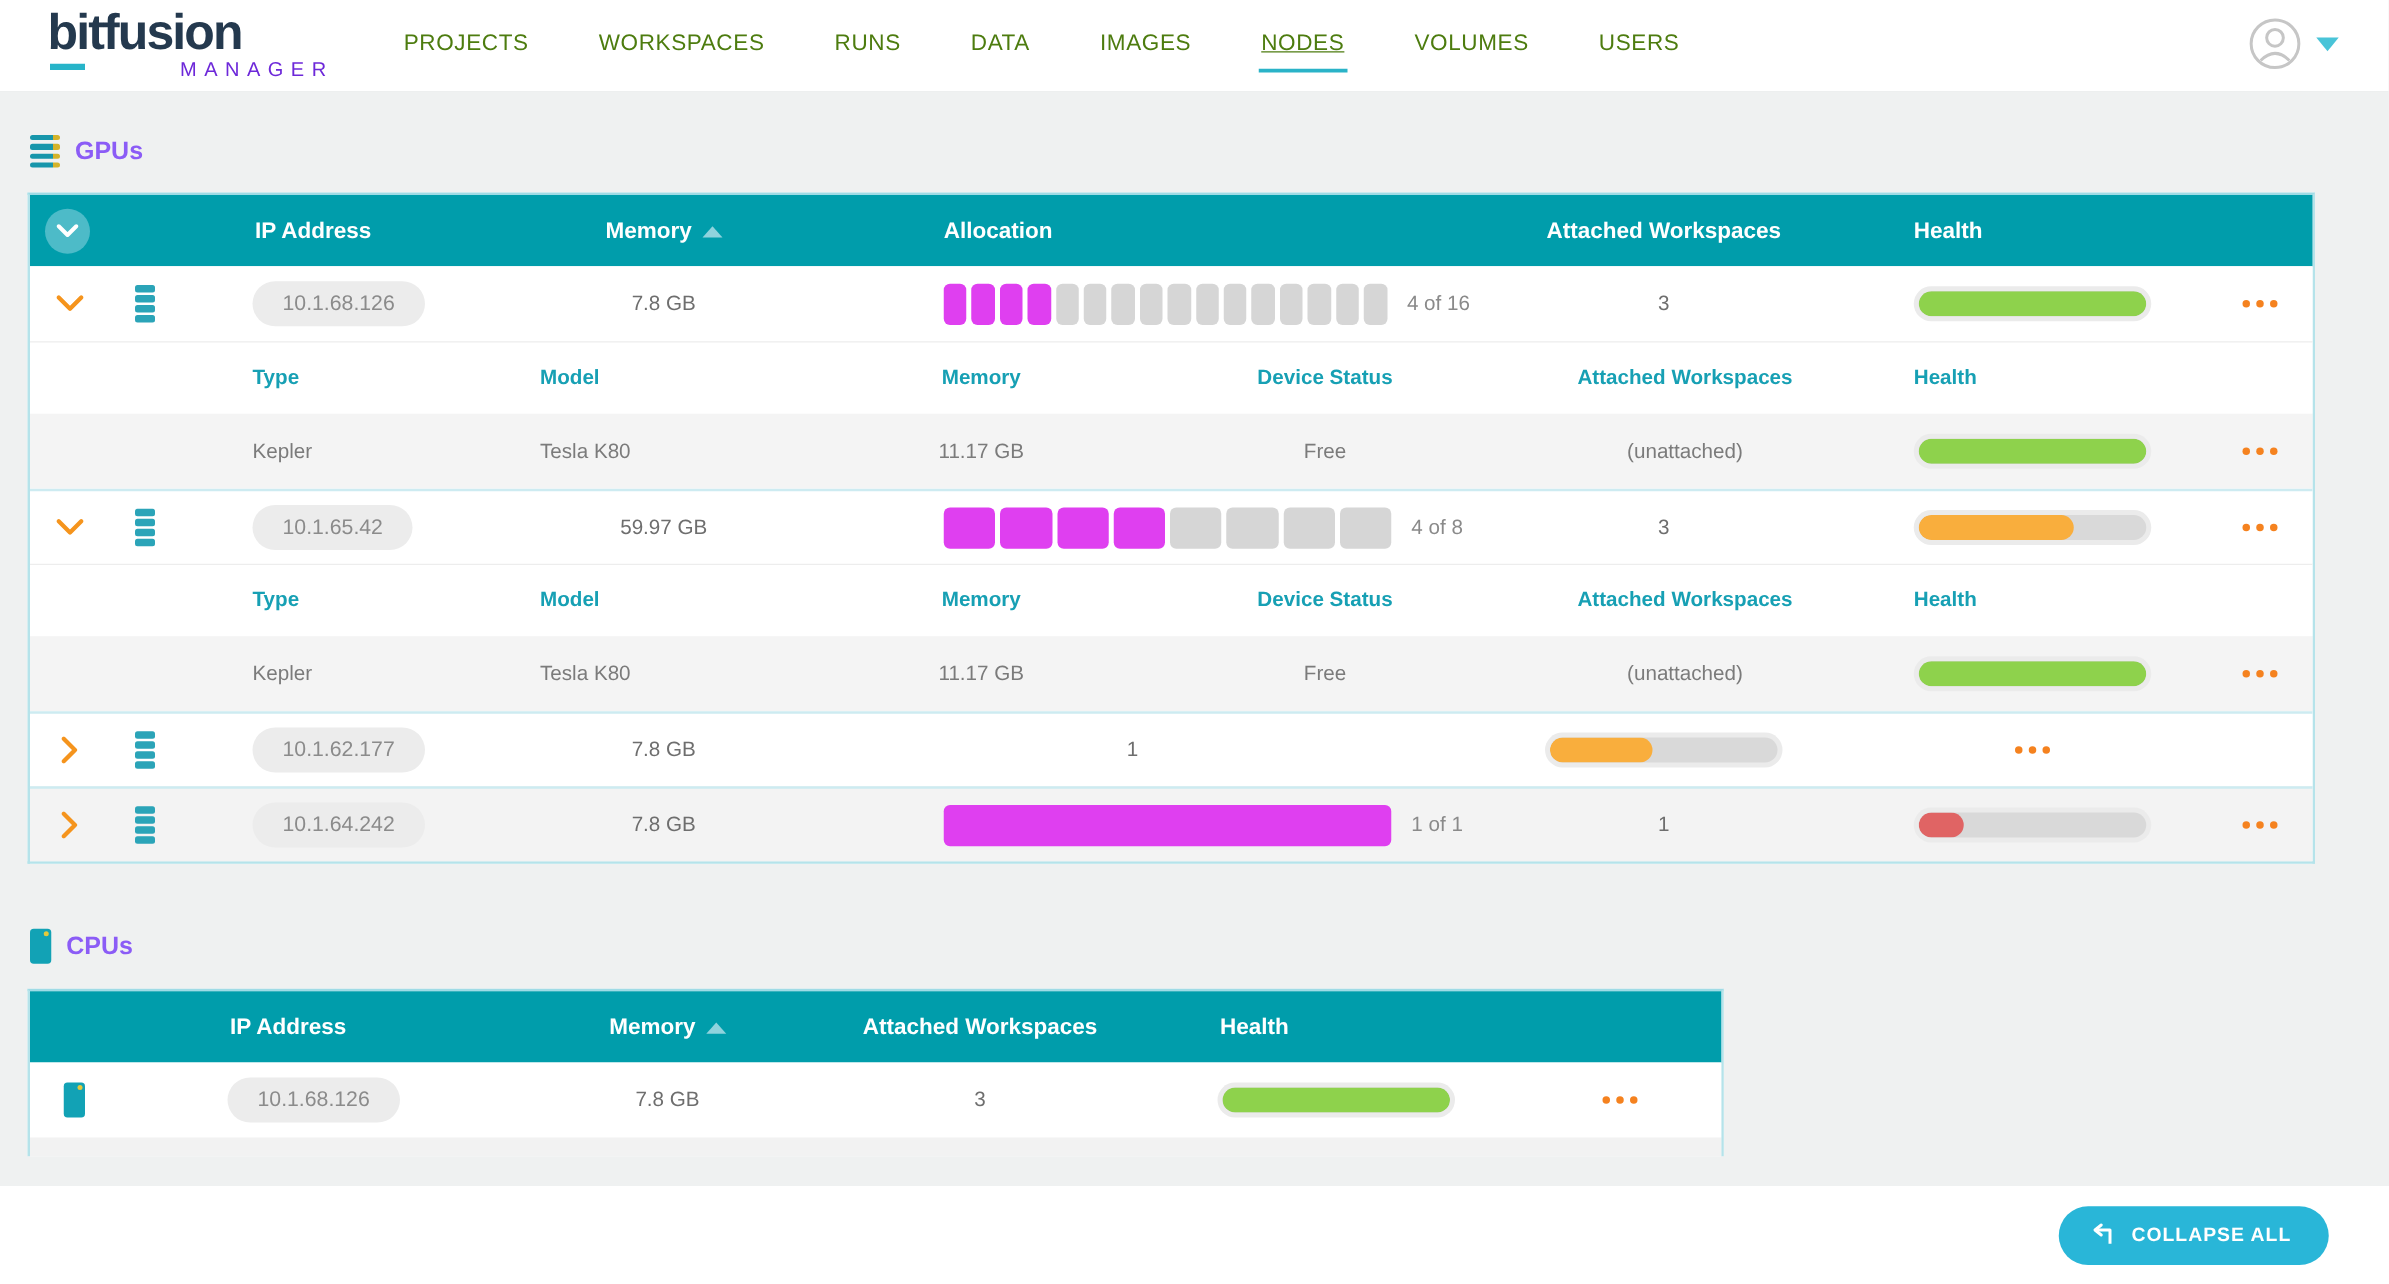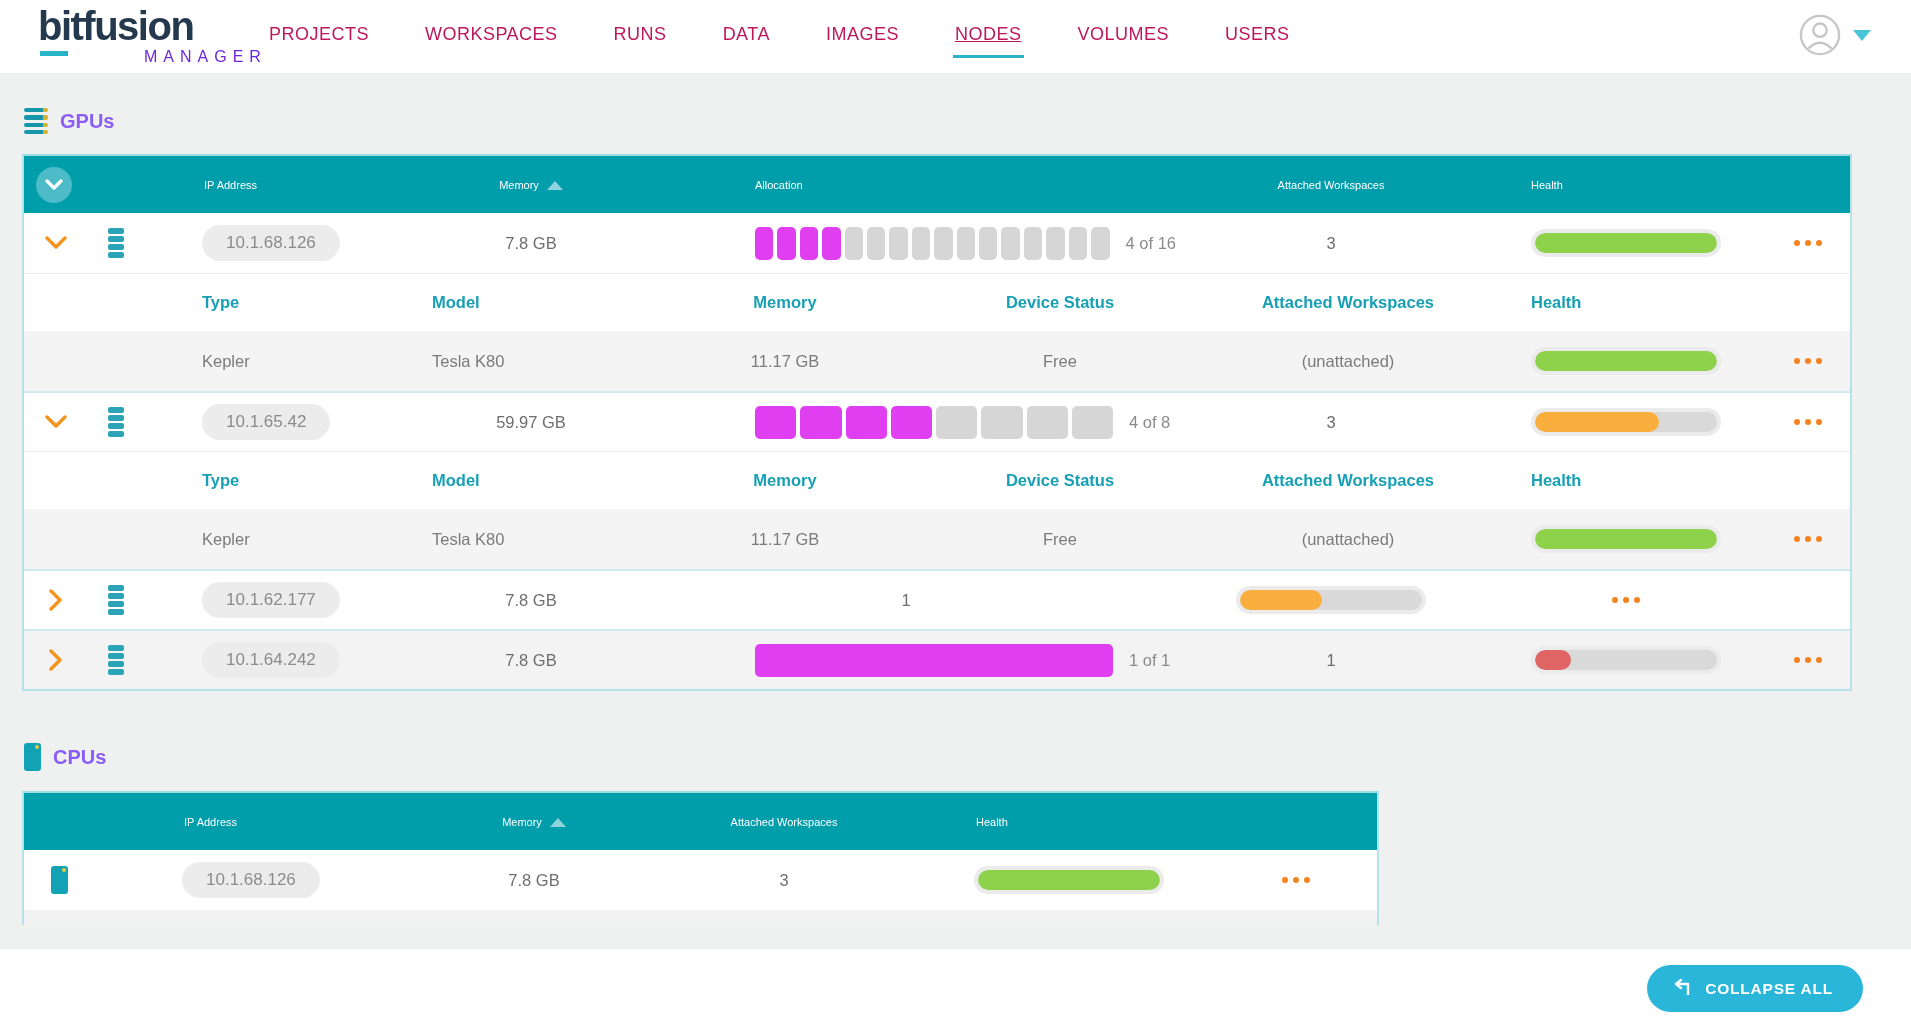--- a/index.html
+++ b/index.html
@@ -2,26 +2,26 @@
 <html><head>
 <meta charset="utf-8">
 <style>
   * { margin:0; padding:0; box-sizing:border-box; }
   html,body { width:1911px; height:1027px; overflow:hidden;
     font-family:"Liberation Sans", sans-serif; background:#eff1f1; }
 
   
   .topbar { height:74px; background:#ffffff; display:flex; align-items:center;
     border-bottom:1px solid #e8eaea; position:relative; }
-  .logo { margin-left:38px; position:relative; cursor:pointer; }
+  .logo { margin-left:38px; margin-right:54px; position:relative; cursor:pointer; }
   .logo-main { font-size:40px; font-weight:700; color:#24394e; letter-spacing:-1.5px; line-height:38px; }
   .logo-accent { position:absolute; left:2px; top:44px; width:28px; height:5px; background:#27b4c9; }
   .logo-sub { font-size:16px; letter-spacing:6px; color:#6d28d9; padding-left:106px; margin-top:3px; }
   .nav { display:flex; align-items:center; gap:52px; }
-  .nav-item { font-size:18px; color:#be185d; letter-spacing:.5px; cursor:pointer;
+  .nav-item { font-size:18px; color:#4d7c0f; letter-spacing:.5px; cursor:pointer;
     padding:8px 2px 10px; border-bottom:3px solid transparent; }
   .nav-item.active { border-bottom-color:#2ab3c8;text-decoration:underline; }
   .user { position:absolute; right:40px; top:14px; display:flex; align-items:center; gap:12px; cursor:pointer; }
   .avatar { width:42px; height:42px; }
   .caret-down { width:0; height:0; border-left:9px solid transparent; border-right:9px solid transparent;
     border-top:11px solid #49c4d8; }
 
   
   .section-title { display:flex; align-items:center; gap:12px; margin:34px 0 20px 24px; }
   .section-title h2 { font-size:20px; font-weight:700; color:#8b5cf6; }
@@ -30,21 +30,21 @@
   .gpu-stack-icon i { flex:1; border-radius:2px;
     background:linear-gradient(to right, #1796ab 0 78%, #d3b32b 78% 100%); }
   .cpu-chip-icon { width:17px; height:28px; background:#12a2b5; border-radius:3px; position:relative; }
   .cpu-chip-icon i { position:absolute; right:2px; top:2px; width:4px; height:4px; border-radius:50%; background:#e4c93b; }
 
   
   .table { margin:0 22px; background:#ffffff; border:2px solid #b5e3ea; border-top-color:#9fdbe5; }
   .gpu-table { width:1830px; }
   .cpu-table { width:1357px; }
 
-  .thead { background:#009dab; color:#fff; font-weight:400; font-size:11px; height:57px; align-items:center; }
+  .thead { background:#009dab; color:#fff; font-weight:700; font-size:18px; height:57px; align-items:center; }
   .grid-main { display:grid; grid-template-columns:64px 58px 280px 210px 540px 310px 280px 84px; align-items:center; }
   .grid-sub  { display:grid; grid-template-columns:156px 230px 250px 250px 300px 276px 280px 84px; align-items:center; }
   .grid-cpu  { display:grid; grid-template-columns:70px 330px 220px 280px 290px 163px; align-items:center; }
 
   .row { height:60px; font-size:16.5px; color:#6e6e6e; background:#fff; }
   .row.alt { background:#f3f3f3; }
   .row.group-sep { border-top:2px solid #cdebf1; }
   .subhead { height:58px; color:#17a0b4; font-weight:700; font-size:16.5px; background:#fff; border-top:1px solid #ededed; }
   .subrow { height:60px; background:#f4f4f4; font-size:16.5px; color:#7b7b7b; }
 

